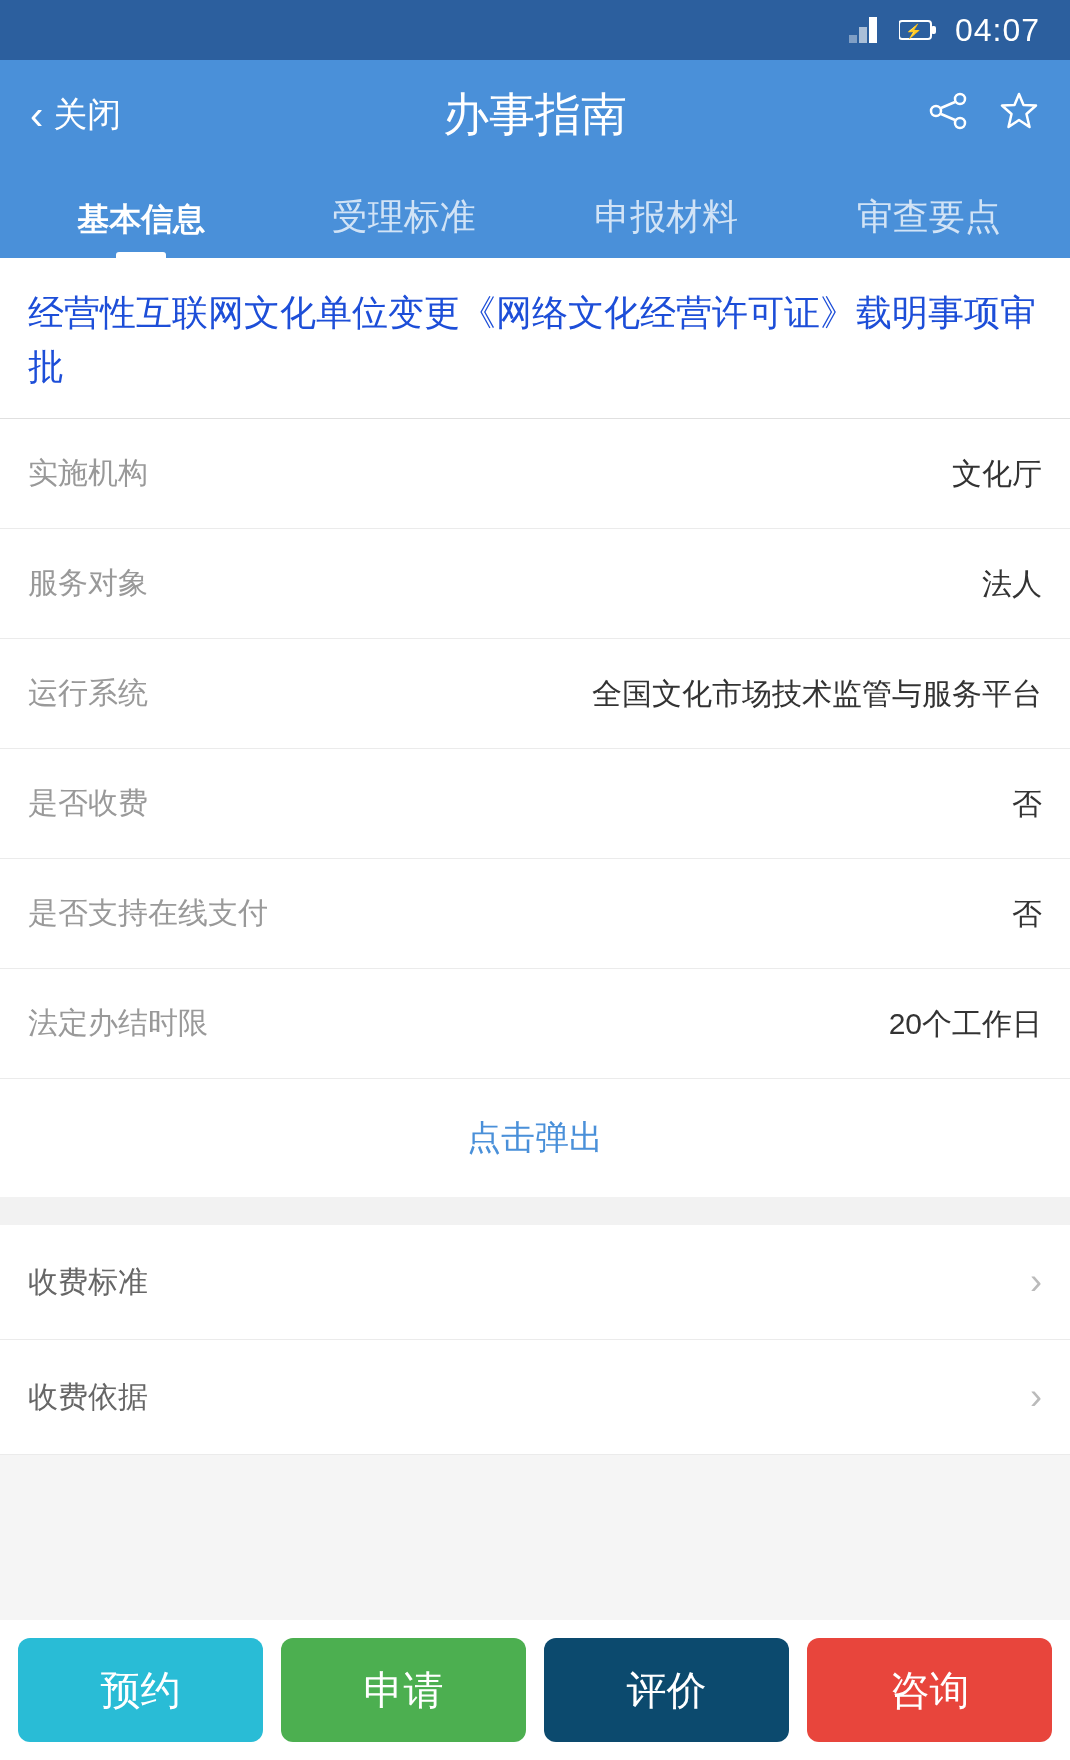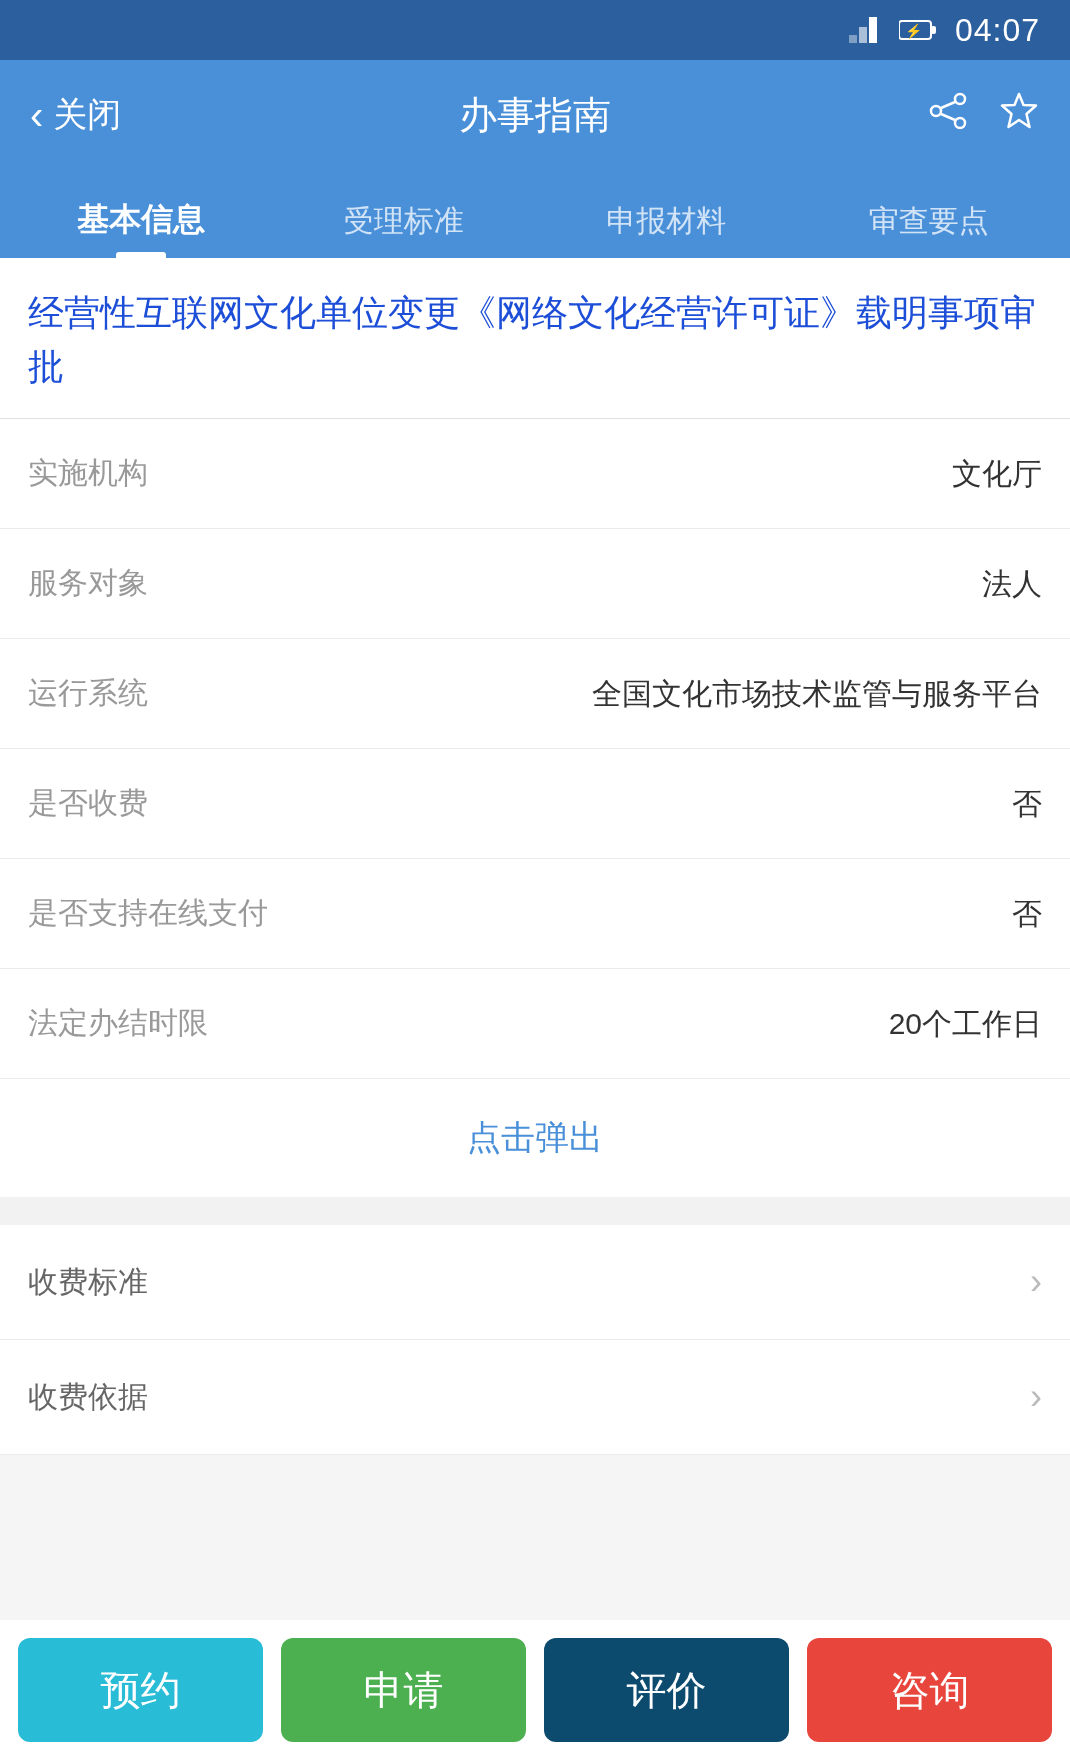--- a/index.html
+++ b/index.html
@@ -52,21 +52,21 @@
     }
     .nav-back .chevron {
       font-size: 40px;
       font-weight: 300;
     }
     .nav-title {
       position: absolute;
       left: 50%;
       transform: translateX(-50%);
       color: white;
-      font-size: 38px;
+      font-size: 46px;
       font-weight: 500;
     }
     .nav-actions {
       margin-left: auto;
       display: flex;
       gap: 30px;
       align-items: center;
     }
     .nav-action-btn {
       color: white;
@@ -84,21 +84,21 @@
       background: #4a90d9;
       display: flex;
       align-items: flex-end;
       padding: 0 10px;
     }
     .tab-item {
       flex: 1;
       text-align: center;
       padding-bottom: 16px;
       color: rgba(255,255,255,0.75);
-      font-size: 30px;
+      font-size: 36px;
       cursor: pointer;
       position: relative;
     }
     .tab-item.active {
       color: white;
       font-size: 32px;
       font-weight: 600;
     }
     .tab-item.active::after {
       content: '';

